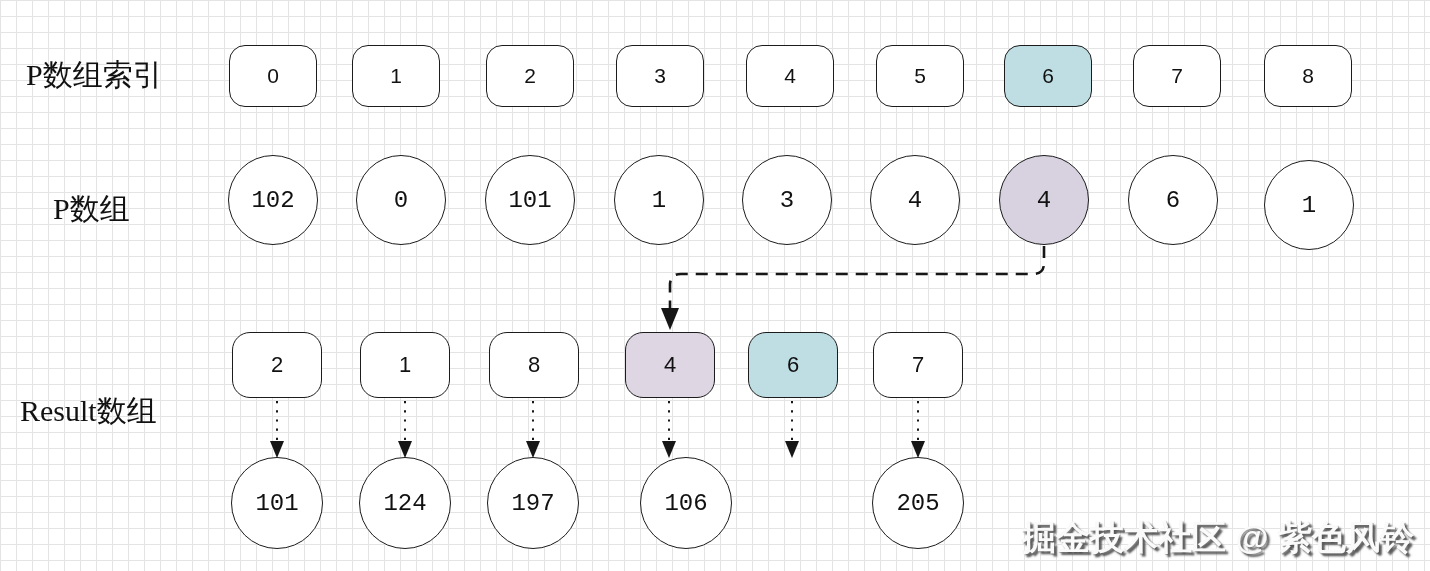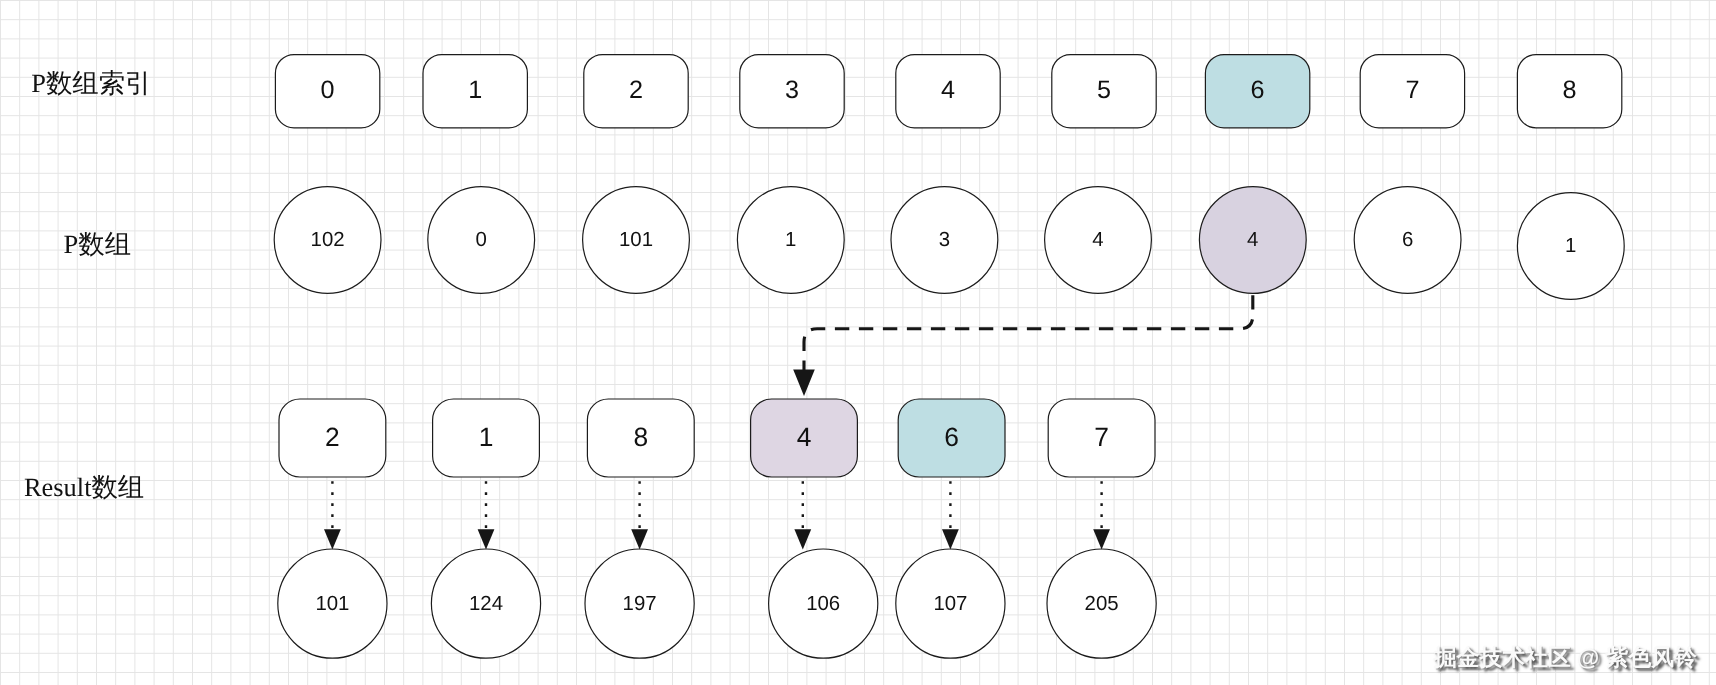--- a/index.html
+++ b/index.html
@@ -10,21 +10,21 @@
     background-color:#ffffff;
     background-image:
       linear-gradient(to right, #e4e4e4 1px, transparent 1px),
       linear-gradient(to bottom, #e4e4e4 1px, transparent 1px);
     background-size:16px 16px;
     font-family:"Liberation Sans", sans-serif;
   }
   .row-label{
     position:absolute;
     font-family:"Liberation Serif", serif;
-    font-size:22px;
+    font-size:30px;
     color:#111;
     white-space:nowrap;
   }
   .box{
     position:absolute;
     box-sizing:border-box;
     display:flex;align-items:center;justify-content:center;
     border:1.6px solid #1c1c1c;
     background:#fff;
     color:#111;
@@ -33,37 +33,37 @@
   .tbox{ top:45px; width:88px; height:62px; border-radius:16px; font-size:21px; }
   .rbox{ top:332px; width:90px; height:66px; border-radius:18px; font-size:22px; }
   .circle{
     position:absolute;
     box-sizing:border-box;
     display:flex;align-items:center;justify-content:center;
     border:1.5px solid #1c1c1c;
     border-radius:50%;
     background:#fff;
     color:#111;
-    font-family:Liberation Sans, sans-serif;
-    font-size:17px;
+    font-family:Liberation Mono, monospace;
+    font-size:24px;
   }
   .pcircle{ top:155px; width:90px; height:90px; }
   .bcircle{ top:457px; width:92px; height:92px; }
   .connector{
     position:absolute;left:0;top:0;
     pointer-events:none;
   }
   .connector path{ stroke:#161616; fill:none; }
   .connector polygon{ fill:#161616; stroke:none; }
   .dashed-line{ stroke-width:2.6; stroke-dasharray:12 8; }
   .dotted-line{ stroke-width:2; stroke-dasharray:2.2 7; }
   .watermark{
     position:absolute;
     right:16px;bottom:10px;
-    font-size:19px;
+    font-size:34px;
     font-weight:bold;
     font-family:"Liberation Sans", sans-serif;
     color:#fafafa;
     text-shadow:3px 3px 2px rgba(75,75,75,0.9), 1px 1px 1px rgba(120,120,120,0.7);
     white-space:nowrap;
   }
 </style>
 </head>
 <body>
 
@@ -97,21 +97,20 @@
   <div class="box rbox" style="left:360px">1</div>
   <div class="box rbox" style="left:489px">8</div>
   <div class="box rbox" style="left: 625px; background-color: rgb(222, 214, 227);">4</div>
   <div class="box rbox" style="left: 748px; background-color: rgb(190, 222, 227);">6</div>
   <div class="box rbox" style="left:873px">7</div>
 
   <div class="circle bcircle" style="left:231px">101</div>
   <div class="circle bcircle" style="left:359px">124</div>
   <div class="circle bcircle" style="left:487px">197</div>
   <div class="circle bcircle" style="left:640px">106</div>
-  <div class="circle bcircle" style="left:746px">107</div>
   <div class="circle bcircle" style="left:872px">205</div>
 
   <svg class="connector" width="1430" height="571" viewBox="0 0 1430 571">
 
     <g>
       <path class="dashed-line" d="M 1044 246 V 263 Q 1044 274 1033 274 H 681 Q 670 274 670 285 V 309"></path>
       <polygon points="661,308 679,308 670,330"></polygon>
     </g>
 
     <g>

